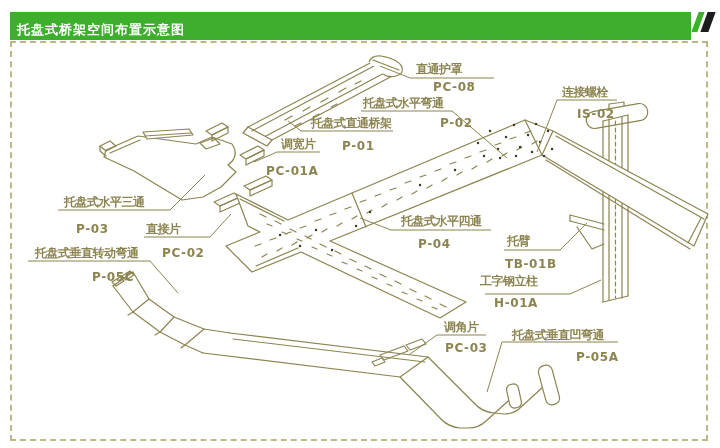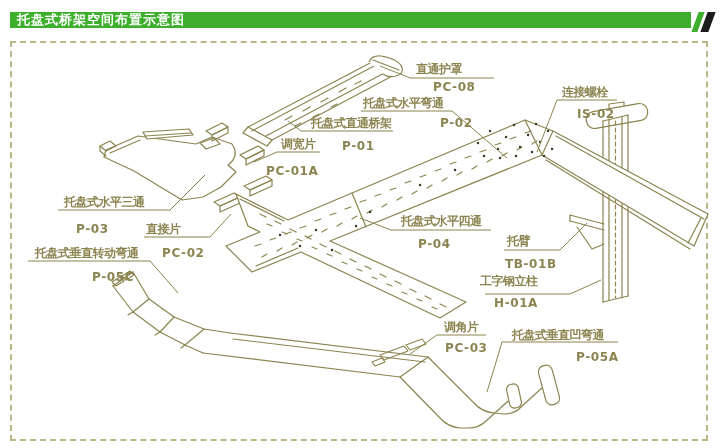--- a/index.html
+++ b/index.html
@@ -1,19 +1,19 @@
 <!DOCTYPE html>
 <html style="--green: #3daf2d; --stripe-dark: #1c1c1c; --line: #8c8450; --border: #bdb787; --dot: #3c3c26;"><head>
 <meta charset="utf-8">
 <style>
   html,body{margin:0;padding:0;background:#ffffff;}
   .page{position:relative;width:720px;height:448px;background:#fff;overflow:hidden;
         font-family:"DejaVu Sans","Liberation Sans",sans-serif;}
-  .title-bar{position:absolute;left:10px;top:12px;width:681px;height:16px;
-        background:var(--green,#3daf2d);display:flex;align-items:center;}
+  .title-bar{position:absolute;left:10px;top:12px;width:681px;height:28px;
+        background:var(--green,#3daf2d);display:flex;align-items:flex-end;}
   .title-text{color:#ffffff;font-size:13px;font-weight:bold;padding-left:7px;letter-spacing:1px;
         line-height:20px;white-space:nowrap;}
   .stripe{position:absolute;top:12px;height:20px;transform:skewX(-20deg);}
   .stripe-green{left:695px;width:6px;background:var(--green,#3daf2d);}
   .stripe-dark{left:704px;width:8px;background:var(--stripe-dark,#1c1c1c);}
   .frame{position:absolute;left:10px;top:41px;width:698px;height:400px;box-sizing:border-box;
         border:2px dashed var(--border,#bdb787);}
   svg.drawing{position:absolute;left:0;top:0;}
   .ln{fill:none;stroke:var(--line,#8c8450);stroke-width:1.2;stroke-linejoin:round;stroke-linecap:round;}
   .fw{fill:#ffffff;stroke:var(--line,#8c8450);stroke-width:1.2;stroke-linejoin:round;}

